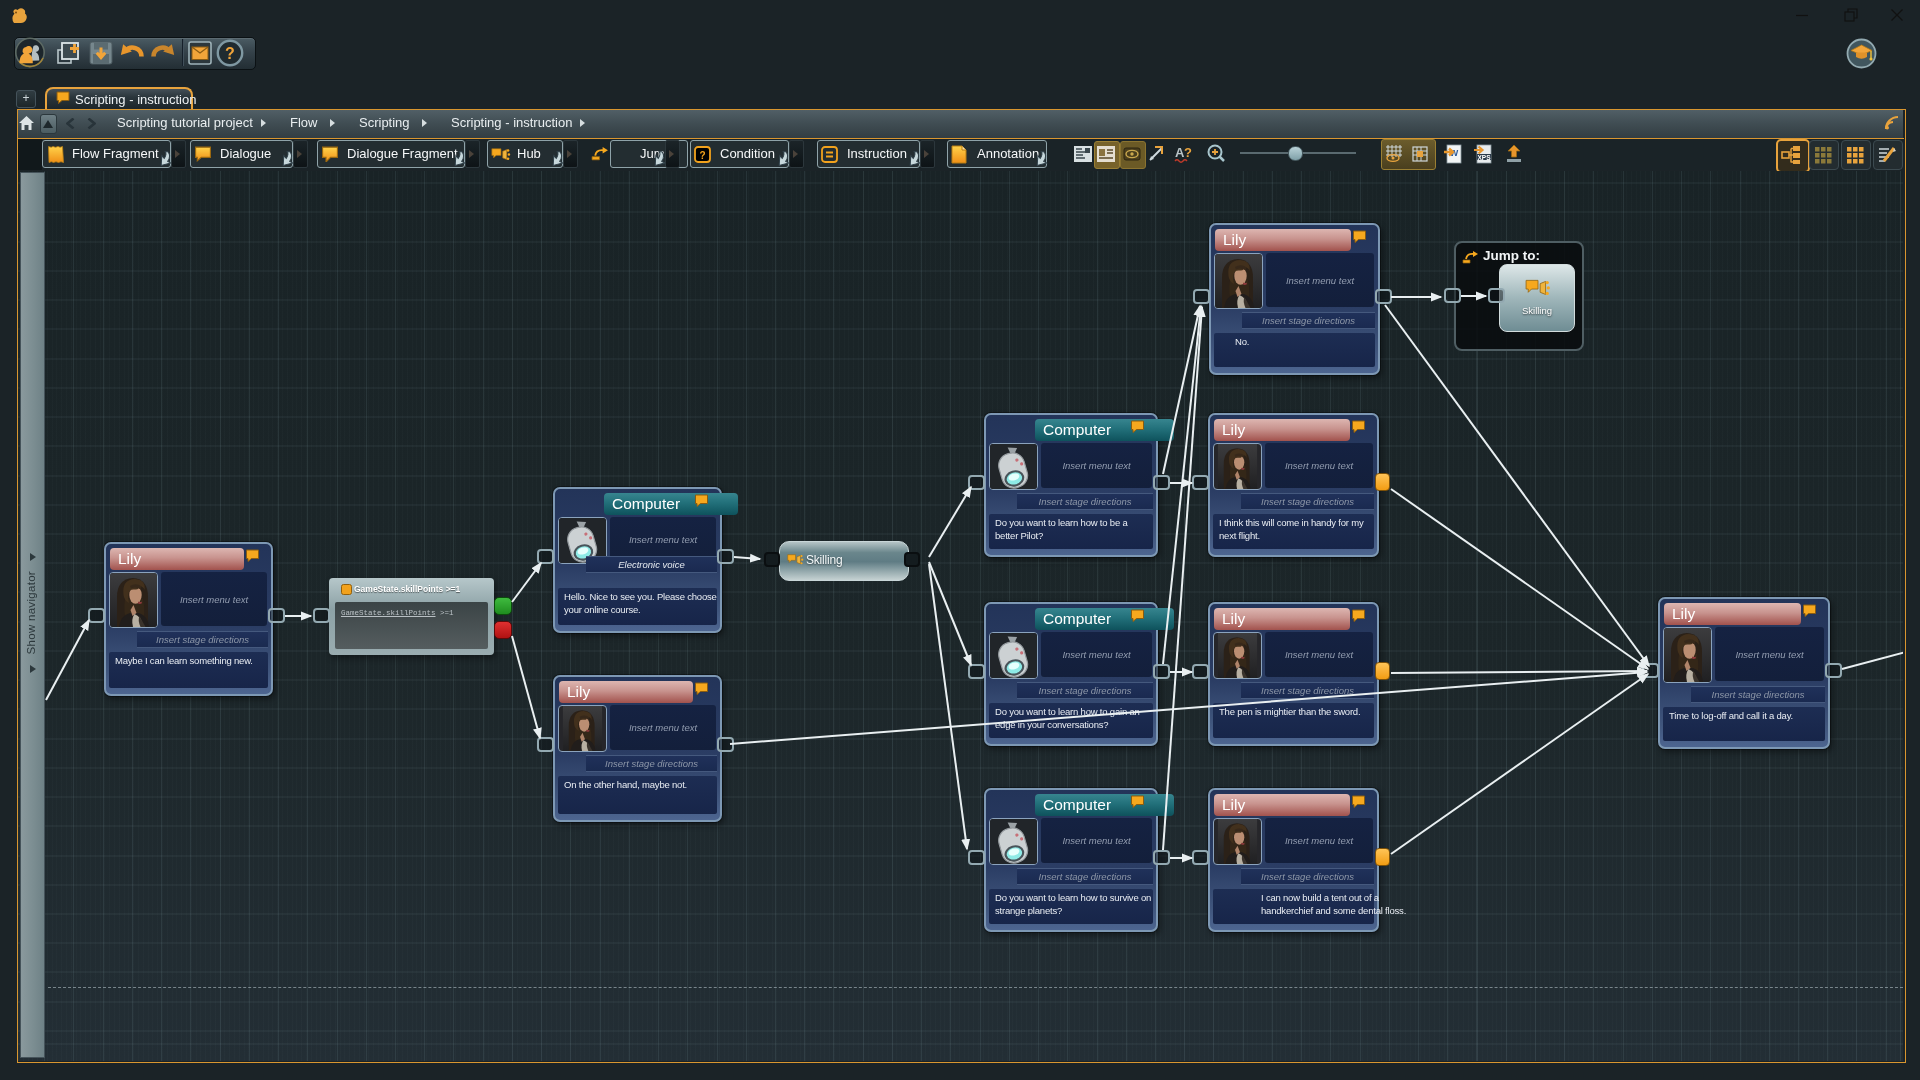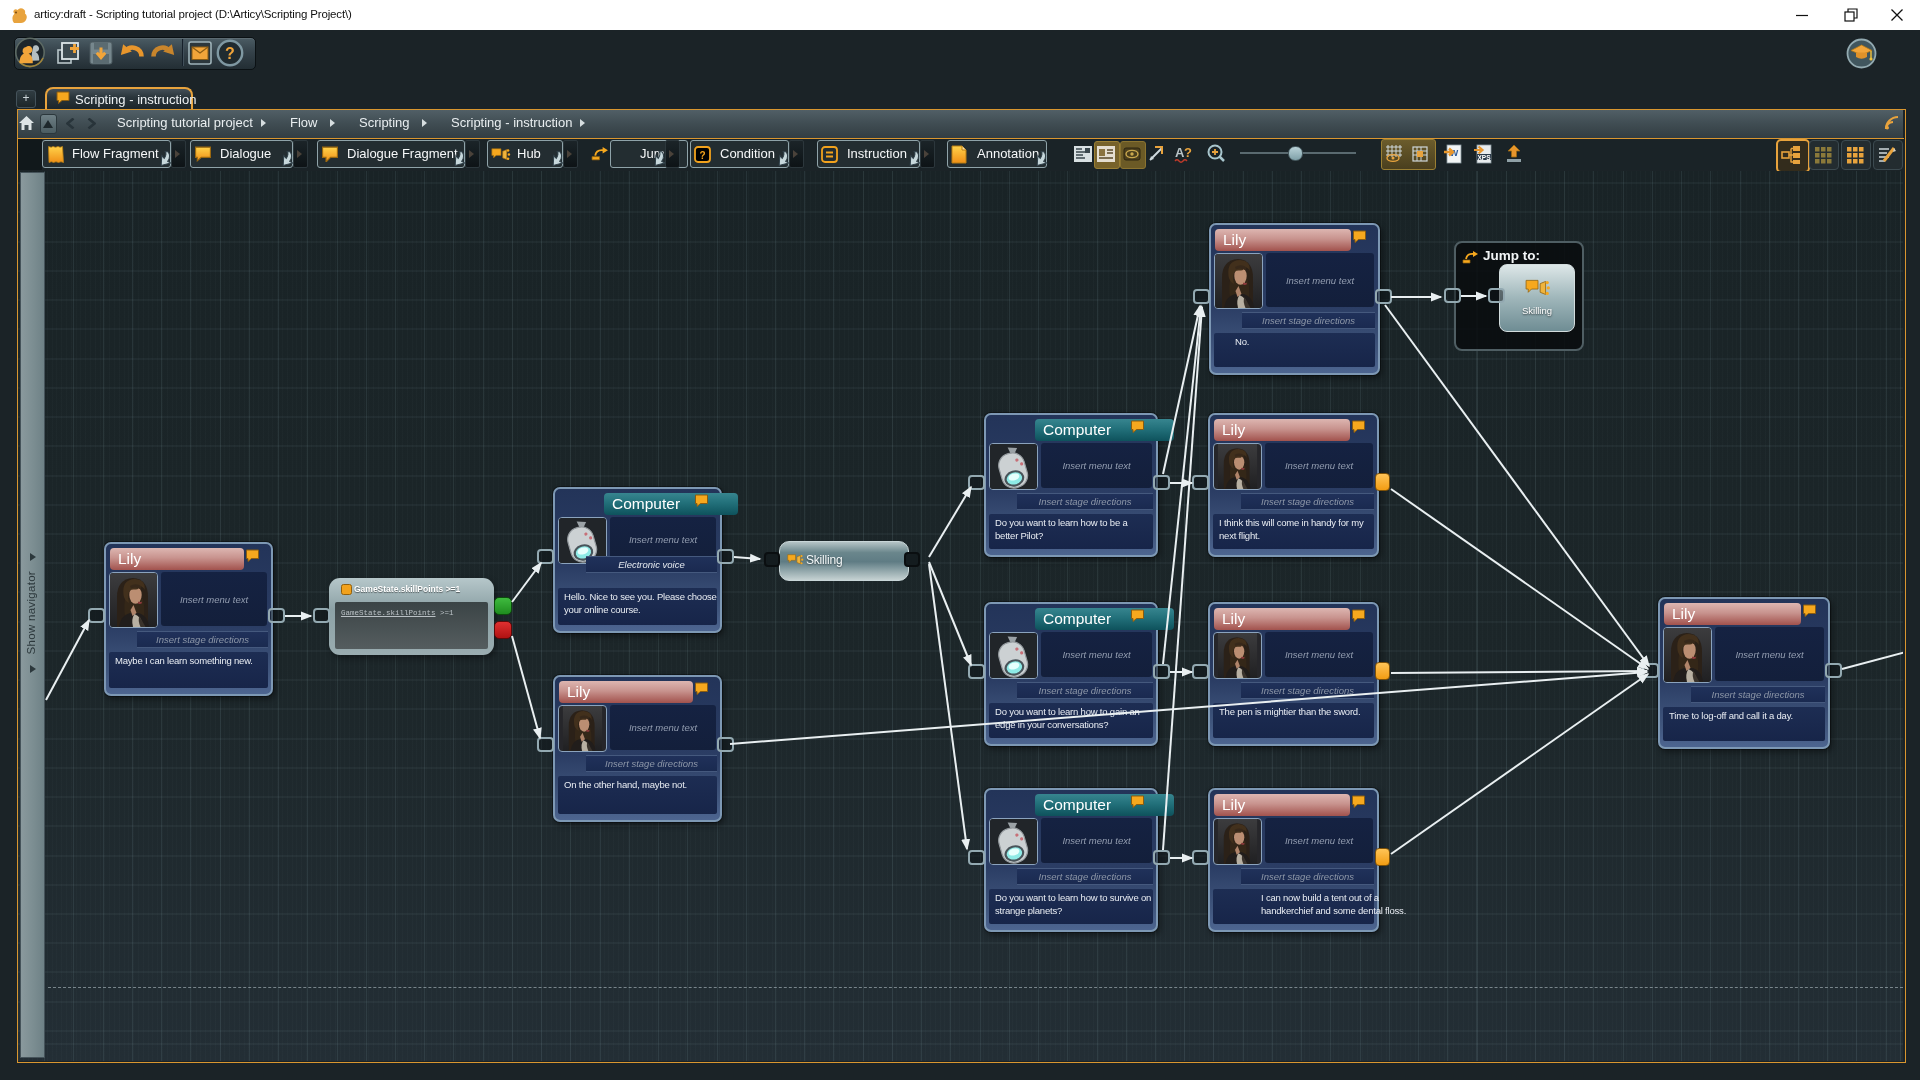--- a/index.html
+++ b/index.html
@@ -47,21 +47,21 @@
 .menubox{position:absolute;left:55px;right:4px;background:linear-gradient(180deg,#152242,#131f3b);border-radius:3px;color:#939db0;font-style:italic;font-size:9.5px;display:flex;align-items:center;justify-content:center;}
 .stagerow{position:absolute;left:3px;right:3px;height:15px;background:linear-gradient(180deg,#20315a,#1a2a50);color:#8d97a8;font-style:italic;font-size:9.5px;text-align:center;line-height:15px;border-top:1px solid #45597e;border-bottom:1px solid #45597e;margin-left:28px;}
 .litstage{color:#e4e9ef;}
 .textbox{position:absolute;left:3px;right:3px;background:linear-gradient(180deg,#1d2d53,#172549);border-radius:2px;color:#e9edf3;font-size:9.5px;letter-spacing:-0.2px;line-height:12.5px;padding:3px 2px 0 6px;white-space:nowrap;}
 .bub{position:absolute;top:5px;width:15px;height:14px;}
 .pin{position:absolute;width:13px;height:11px;border:2px solid #93a9b1;border-radius:4px;background:rgba(13,19,24,0.5);}
 .pindark{position:absolute;width:12px;height:11px;border:2px solid #0a0e10;border-radius:4px;background:#141c1f;}
 .pinorange{position:absolute;width:13px;height:16px;border:1px solid #7e5107;border-radius:4px;background:linear-gradient(180deg,#ffc457,#f29d13);}
 .pingreen{position:absolute;width:16px;height:16px;border:1px solid #0c4d0c;border-radius:5px;background:linear-gradient(180deg,#3fbb3f,#1f8c1f);}
 .pinred{position:absolute;width:16px;height:16px;border:1px solid #5d0a0a;border-radius:5px;background:linear-gradient(180deg,#e03030,#b01212);}
-#cond{position:absolute;left:329px;top:578px;width:165px;height:77px;border-radius:11px;background:linear-gradient(180deg,#b6c7ca 0%,#8da2a6 40%,#9aacb0 100%);box-shadow:2px 3px 6px rgba(0,0,0,0.4);}
+#cond{position:absolute;left:329px;top:578px;width:165px;height:77px;border-radius:4px;background:linear-gradient(180deg,#b6c7ca 0%,#8da2a6 40%,#9aacb0 100%);box-shadow:2px 3px 6px rgba(0,0,0,0.4);}
 #cond .chead{position:absolute;left:5px;top:1px;right:5px;height:21px;color:#fff;font-size:8.5px;font-weight:bold;line-height:21px;text-shadow:0 1px 1px rgba(0,0,0,0.5);}
 #cond .cbody{position:absolute;left:6px;top:24px;right:6px;bottom:6px;background:linear-gradient(180deg,#3b4446,#555d5f);border-radius:2px;color:#b9c0c4;font-family:"Liberation Mono",monospace;font-size:7.5px;padding:7px 0 0 6px;}
 #cond .cbody span{text-decoration:underline;}
 #hub{position:absolute;left:779px;top:541px;width:128px;height:38px;border:1.5px solid #c9d6d8;border-radius:10px;background:linear-gradient(180deg,#b5c4c6 0%,#6a868c 28%,#5f7c84 52%,#9fb2b5 82%,#c5d1d2 100%);color:#f4f8f9;font-size:12px;}
 #hub .txt{position:absolute;left:26px;top:11px;letter-spacing:-0.2px;text-shadow:0 1px 2px rgba(0,0,0,0.5);}
 #jump{position:absolute;left:1454px;top:241px;width:126px;height:106px;border:2px solid #4f5e63;border-radius:8px;background:rgba(9,13,15,0.88);}
 #jump .jt{position:absolute;left:27px;top:5px;color:#f2f5f6;font-size:13.5px;font-weight:bold;}
 #jump .target{position:absolute;left:43px;top:21px;width:74px;height:66px;border:1px solid #d2dcdd;border-radius:8px;background:linear-gradient(180deg,#dde7e8 0%,#9fb6ba 50%,#6f8d94 100%);}
 #jump .target .txt{position:absolute;left:0;right:0;top:40px;text-align:center;color:#fff;font-size:9.5px;text-shadow:0 1px 2px rgba(0,0,0,0.7);}
 </style></head>
@@ -117,23 +117,20 @@
  <path d="M11 0 l5 3 l-5 3 z" fill="#f6a81e"></path>
 </symbol>
 <symbol id="cursor" viewBox="0 0 16 17">
  <g transform="rotate(40 8 8)">
  <path d="M5.5 0.5 q5.5 1 6 7.5 l3.5 -0.6 l-5.8 8 l-5.8 -8 l3.6 0.6 q-0.4 -5 -3.6 -5.8 z" fill="#c6d7db" stroke="#2e3e47" stroke-width="1"></path>
  </g>
 </symbol>
 </defs>
 </svg>
 
-<div id="titlebar" class="abs">
-      <span class="txt">articy:draft - Scripting tutorial project (D:\Articy\Scripting Project\)</span>
-    </div>
 
 <svg class="abs" style="left:1795px;top:8px" width="14" height="14" viewBox="0 0 14 14">
       <path d="M1 7.5 h12" stroke="#111" stroke-width="1.2"></path>
     </svg>
 <svg class="abs" style="left:1844px;top:8px" width="14" height="14" viewBox="0 0 14 14">
       <rect x="1" y="4" width="9" height="9" fill="none" stroke="#111" stroke-width="1.2"></rect>
       <path d="M4 4 V1 H13 V10 H10" fill="none" stroke="#111" stroke-width="1.2"></path>
     </svg>
 <svg class="abs" style="left:1890px;top:8px" width="14" height="14" viewBox="0 0 14 14">
       <path d="M1.5 1.5 L12.5 12.5 M12.5 1.5 L1.5 12.5" stroke="#111" stroke-width="1.3"></path>

